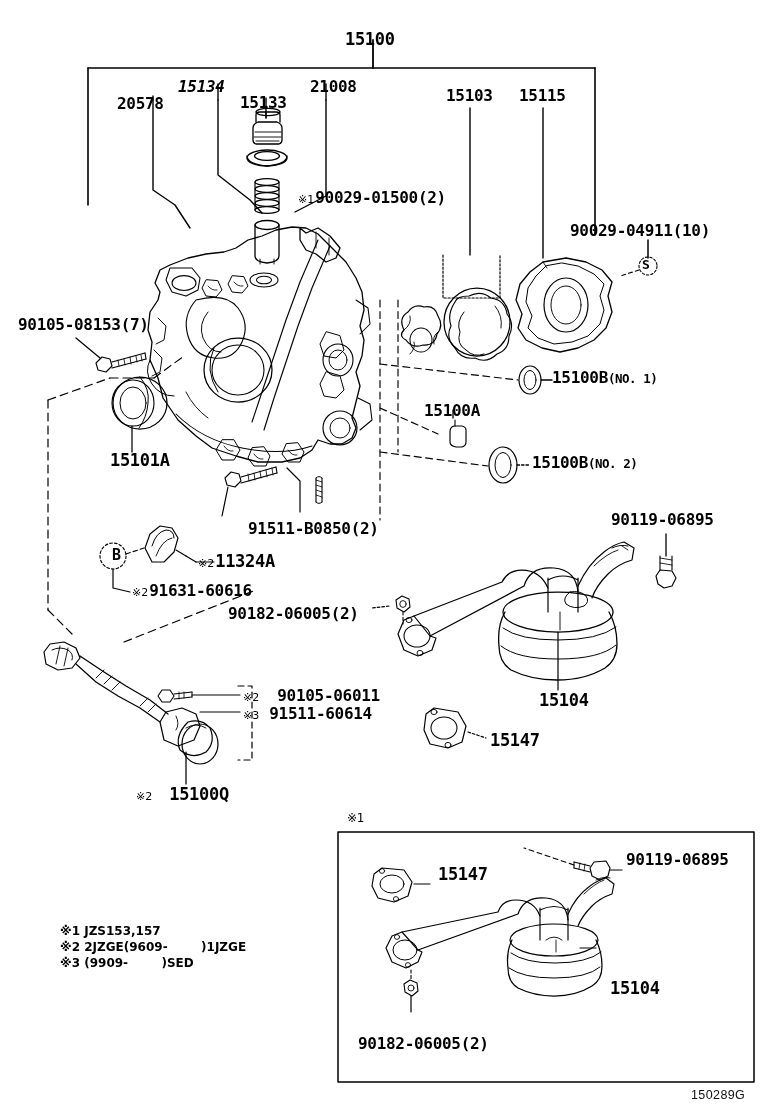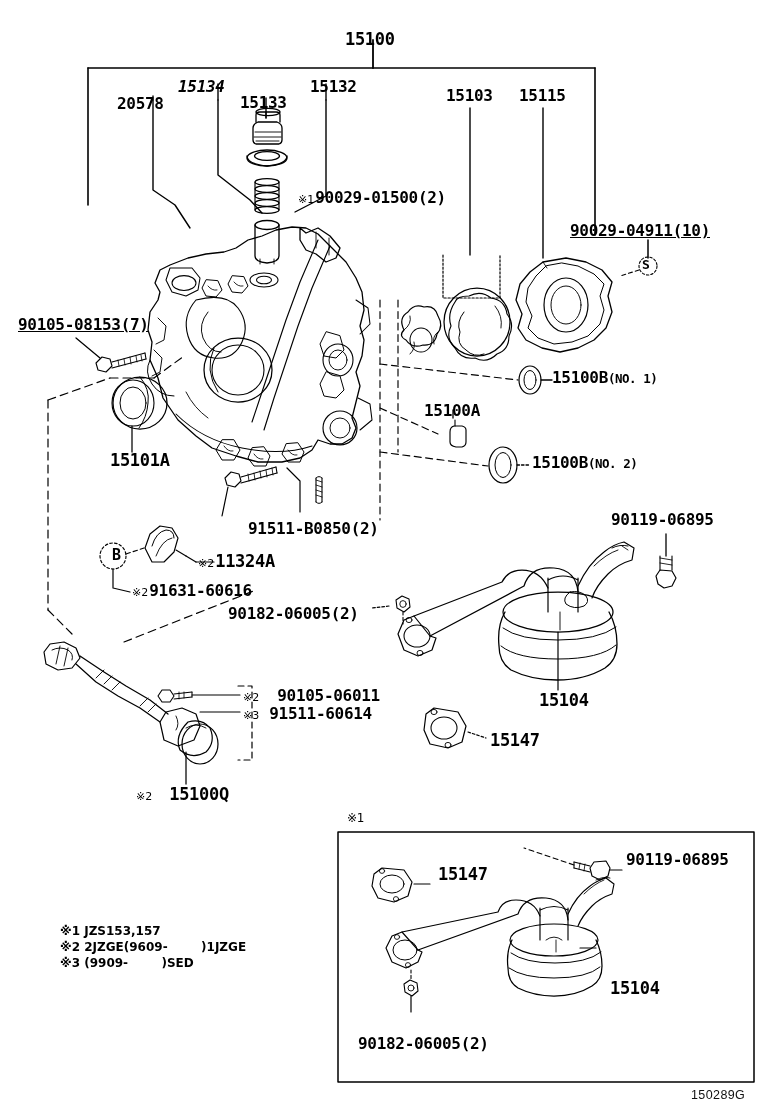--- a/index.html
+++ b/index.html
@@ -440,44 +440,44 @@
     <path d="M411,970 L411,980" stroke-width="1.1" stroke-dasharray="3,2.4"></path>
     <path d="M411,996 L411,1012" stroke-width="1.2"></path>
   </g>
 
 </svg>
 
 <div class="lbl s18" style="left:345px;top:31px;">15100</div>
 <div class="lbl s17" style="left:117px;top:96px;">20578</div>
 <div class="lbl s17" style="left:178px;top:79px;font-style:italic;">15134</div>
 <div class="lbl s17" style="left:240px;top:95px;">15133</div>
-<div class="lbl s17" style="left:310px;top:79px;">15132</div>
+<div class="lbl s17" style="left:310px;top:79px;">21008</div>
 <div class="lbl s17" style="left:446px;top:88px;">15103</div>
 <div class="lbl s17" style="left:519px;top:88px;">15115</div>
 
 <div style="position:absolute;left:298px;top:190px;display:flex;align-items:baseline;">
   <span class="mark">※1</span>
   <span class="lbl s17" style="position:static;margin-left:1px;">90029-01500(2)</span>
 </div>
 
-<div class="lbl s17" style="left:570px;top:223px;text-decoration:underline;">90029-04911(10)</div>
+<div class="lbl s17" style="left:570px;top:223px;">90029-04911(10)</div>
 <div class="lbl s12" style="left:642px;top:258px;font-size:13px;">S</div>
 
 <div style="position:absolute;left:552px;top:370px;display:flex;align-items:baseline;">
   <span class="lbl s17" style="position:static;">15100B</span>
   <span class="sub">(NO. 1)</span>
 </div>
 <div style="position:absolute;left:532px;top:455px;display:flex;align-items:baseline;">
   <span class="lbl s17" style="position:static;">15100B</span>
   <span class="sub">(NO. 2)</span>
 </div>
 
 <div class="lbl s17" style="left:424px;top:403px;">15100A</div>
 
-<div class="lbl s17" style="left:18px;top:317px;text-decoration:underline;">90105-08153(7)</div>
+<div class="lbl s17" style="left:18px;top:317px;">90105-08153(7)</div>
 <div class="lbl s18" style="left:110px;top:452px;">15101A</div>
 <div class="lbl s17" style="left:248px;top:521px;">91511-B0850(2)</div>
 
 <div style="position:absolute;left:198px;top:553px;display:flex;align-items:baseline;">
   <span class="mark">※2</span>
   <span class="lbl s18" style="position:static;margin-left:1px;">11324A</span>
 </div>
 <div style="position:absolute;left:132px;top:583px;display:flex;align-items:baseline;">
   <span class="mark">※2</span>
   <span class="lbl s17" style="position:static;margin-left:1px;">91631-60616</span>

